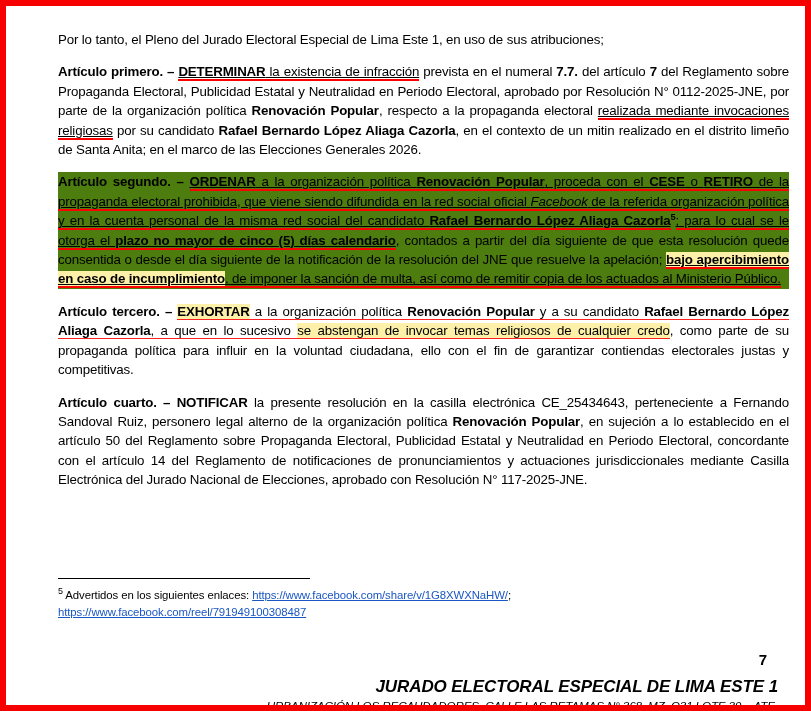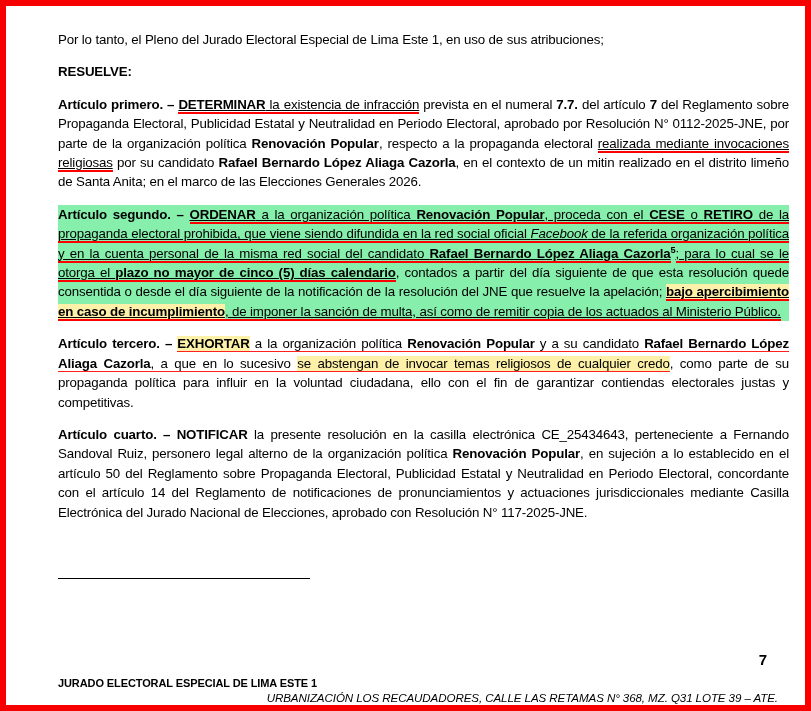--- a/index.html
+++ b/index.html
@@ -54,21 +54,21 @@
     -webkit-box-decoration-break: clone;
   }
   
   .hl {
     background: #fdf0a8;
     box-decoration-break: clone;
     -webkit-box-decoration-break: clone;
   }
   
   .tint-block {
-    background: #86efac;
+    background: #4d7c0f;
   }
   sup.fn {
     font-size: 9.2px;
     vertical-align: super;
     line-height: 0;
     font-weight: bold;
   }
   .footnote-area {
     position: absolute;
     left: 42px;
@@ -104,55 +104,57 @@
     font-weight: bold;
     color: #000;
   }
   .footer {
     position: absolute;
     left: 42px;
     top: 664px;
     width: 720px;
   }
   .footer-line1 {
-    font-size: 11px;
+    font-size: 17px;
     font-weight: bold;
+    font-style: italic;
     color: #000;
     letter-spacing: -0.1px;
     line-height: 1.3;
+    text-align: right;
   }
   .footer-line2 {
     font-size: 11.6px;
     font-style: italic;
     color: #000;
     letter-spacing: -0.1px;
     line-height: 1.35;
     text-align: right;
   }
 </style>
 </head>
 <body>
 
 <div id="page">
   <div class="sheet">
 
     <p class="doc"><span>Por lo tanto, el Pleno del Jurado Electoral Especial de Lima Este 1, en uso de sus atribuciones;</span></p>
 
-    <p class="doc"><span class="b">RESUELVE:</span></p>
 
     <p class="doc"><span class="b">Artículo primero. – </span><span class="b ru">DETERMINAR</span><span class="ru"> la existencia de infracción</span><span> prevista en el numeral </span><span class="b">7.7.</span><span> del artículo </span><span class="b">7</span><span> del Reglamento sobre Propaganda Electoral, Publicidad Estatal y Neutralidad en Periodo Electoral, aprobado por Resolución N° 0112-2025-JNE, por parte de la organización política </span><span class="b">Renovación Popular</span><span>, respecto a la propaganda electoral </span><span class="ru">realizada mediante invocaciones religiosas</span><span> por su candidato </span><span class="b">Rafael Bernardo López Aliaga Cazorla</span><span>, en el contexto de un mitin realizado en el distrito limeño de Santa Anita; en el marco de las Elecciones Generales 2026.</span></p>
 
     <p class="doc tint-block"><span class="b">Artículo segundo. – </span><span class="b ru">ORDENAR</span><span class="ru"> a la organización política </span><span class="b ru">Renovación Popular</span><span class="ru">, proceda con el </span><span class="b ru">CESE</span><span class="ru"> o </span><span class="b ru">RETIRO</span><span class="ru"> de la propaganda electoral prohibida, que viene siendo difundida en la red social oficial </span><span class="i ru">Facebook</span><span class="ru"> de la referida organización política y en la cuenta personal de la misma red social del candidato </span><span class="b ru">Rafael Bernardo López Aliaga Cazorla</span><sup class="fn">5</sup><span class="ru">; para lo cual se le otorga el </span><span class="b ru">plazo no mayor de cinco (5) días calendario</span><span>, contados a partir del día siguiente de que esta resolución quede consentida o desde el día siguiente de la notificación de la resolución del JNE que resuelve la apelación; </span><span class="b hl ru">bajo apercibimiento en caso de incumplimiento</span><span class="ru">, de imponer la sanción de multa, así como de remitir copia de los actuados al Ministerio Público.</span></p>
 
     <p class="doc"><span class="b">Artículo tercero. – </span><span class="b hl ru-thin">EXHORTAR</span><span class="ru-thin"> a la organización política </span><span class="b ru-thin">Renovación Popular</span><span class="ru-thin"> y a su candidato </span><span class="b ru-thin">Rafael Bernardo López Aliaga Cazorla</span><span class="ru-thin">, a que en lo sucesivo </span><span class="hl ru-thin">se abstengan de invocar temas religiosos de cualquier credo</span><span>, como parte de su propaganda política para influir en la voluntad ciudadana, ello con el fin de garantizar contiendas electorales justas y competitivas.</span></p>
 
     <p class="doc"><span class="b">Artículo cuarto. – </span><span class="b">NOTIFICAR</span><span> la presente resolución en la casilla electrónica CE_25434643, perteneciente a Fernando Sandoval Ruiz, personero legal alterno de la organización política </span><span class="b">Renovación Popular</span><span>, en sujeción a lo establecido en el artículo 50 del Reglamento sobre Propaganda Electoral, Publicidad Estatal y Neutralidad en Periodo Electoral, concordante con el artículo 14 del Reglamento de notificaciones de pronunciamientos y actuaciones jurisdiccionales mediante Casilla Electrónica del Jurado Nacional de Elecciones, aprobado con Resolución N° 117-2025-JNE.</span></p>
 
     <div class="footnote-area">
       <div class="fn-rule"></div>
+      <div class="fn-text"><sup>5</sup><span> Advertidos en los siguientes enlaces: </span><a class="lnk" href="#">https://www.facebook.com/share/v/1G8XWXNaHW/</a><span>;</span><br><a class="lnk" href="#">https://www.facebook.com/reel/791949100308487</a></div>
     </div>
 
     <div class="pagenum">7</div>
 
     <div class="footer">
       <div class="footer-line1">JURADO ELECTORAL ESPECIAL DE LIMA ESTE 1</div>
       <div class="footer-line2">URBANIZACIÓN LOS RECAUDADORES, CALLE LAS RETAMAS N° 368, MZ. Q31 LOTE 39 – ATE.</div>
     </div>
 
   </div>

